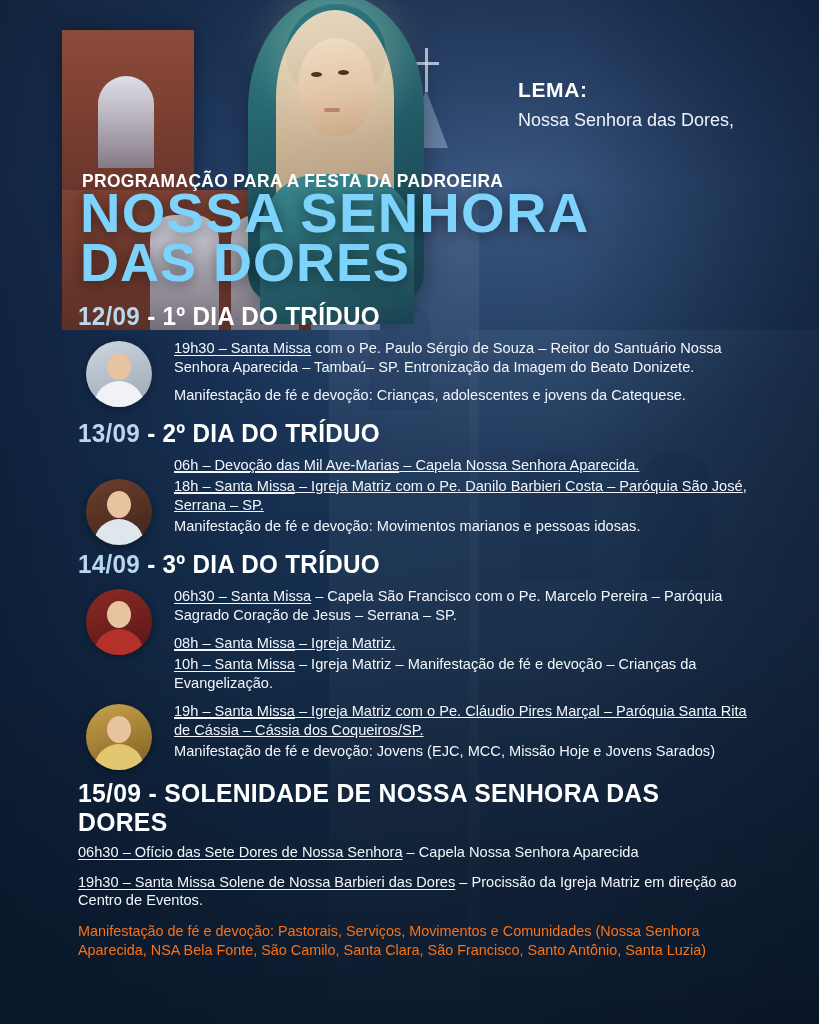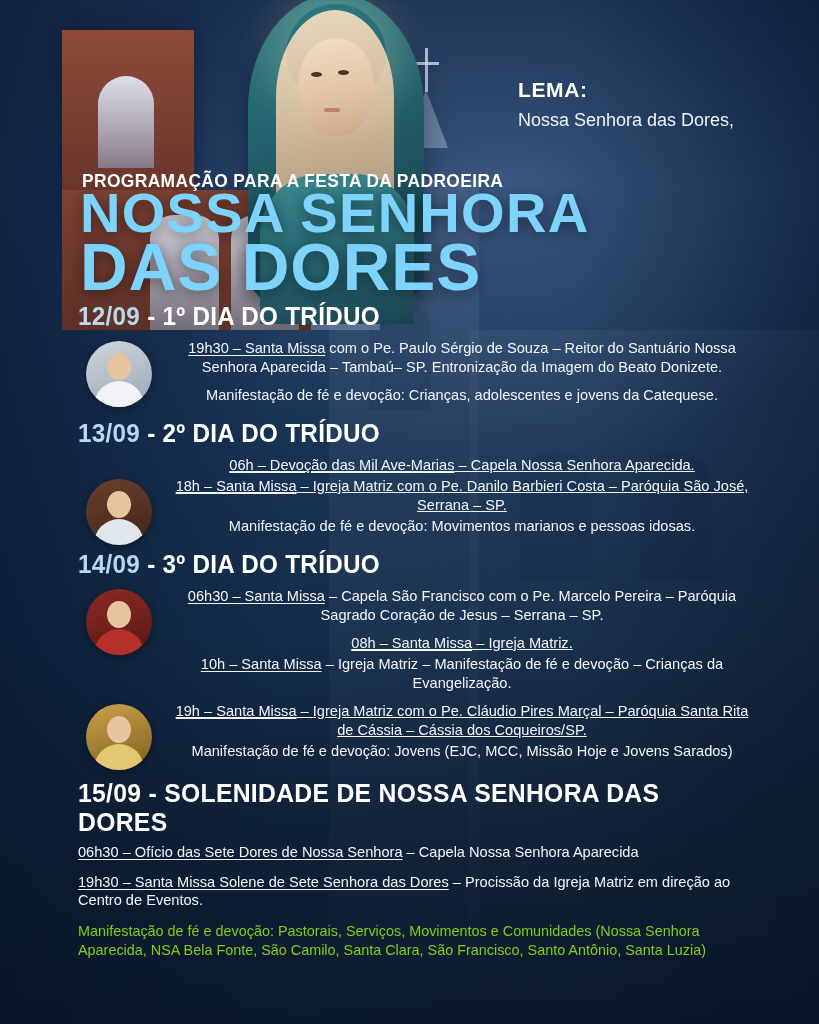--- a/index.html
+++ b/index.html
@@ -216,21 +216,21 @@
     text-shadow: 0 3px 14px rgba(0,0,0,0.45);
   }
   .main-title .l1 {
     font-size: 55px;
     font-weight: bold;
     letter-spacing: 1.2px;
     transform: scaleX(1.02);
     transform-origin: left center;
   }
   .main-title .l2 {
-    font-size: 66px;
+    font-size: 54px;
     font-weight: bold;
     letter-spacing: 1px;
     margin-top: 2px;
   }
 
   
   .program {
     position: absolute;
     left: 78px; top: 288px;
     width: 672px;
@@ -244,21 +244,21 @@
     margin: 14px 0 8px 0;
     transform: scaleX(0.97);
     transform-origin: left center;
   }
   .day-head .date { color: #b9d8ef; }
   .day-head.solene {
     font-size: 25.5px;
     margin-top: 18px;
     margin-bottom: 6px;
   }
-  .block { position: relative; min-height: 10px; text-align: center; }
+  .block { position: relative; min-height: 10px; }
   .with-photo { padding-left: 96px; }
   .photo {
     position: absolute;
     left: 8px; top: 2px;
     width: 66px; height: 66px;
     border-radius: 50%;
     overflow: hidden;
     box-shadow: 0 2px 8px rgba(0,0,0,0.35);
   }
   .photo .bgp { position: absolute; inset: 0; }
@@ -290,21 +290,21 @@
     color: #f2f6fc;
     margin-bottom: 9px;
   }
   .para.tight { margin-bottom: 2px; text-decoration: underline; }
   .u { text-decoration: underline; text-underline-offset: 2px; }
   .solene-list { margin-top: 2px; }
   .solene-list .para { font-size: 14.6px; margin-bottom: 11px; }
   .footnote {
     font-size: 14.4px;
     line-height: 1.32;
-    color: #84cc16;
+    color: #f97316;
     margin-top: 12px;
   }
 </style>
 </head>
 <body>
 
 <div class="bg-base"></div>
 <div class="bg-church">
   <div class="tower"></div>
   <div class="body"></div>
@@ -420,17 +420,17 @@
       <span>Manifestação de fé e devoção: Jovens (EJC, MCC, Missão Hoje e Jovens Sarados)</span>
     </div>
   </div>
 
   <div class="day-head solene">15/09 - SOLENIDADE DE NOSSA SENHORA DAS DORES</div>
   <div class="solene-list">
     <div class="para">
       <span class="u">06h30 – Ofício das Sete Dores de Nossa Senhora</span><span> – Capela Nossa Senhora Aparecida</span>
     </div>
     <div class="para">
-      <span class="u">19h30 – Santa Missa Solene de Sete Senhora das Dores</span><span> – Procissão da Igreja Matriz em direção ao Centro de Eventos.</span>
+      <span class="u">19h30 – Santa Missa Solene de Nossa Barbieri das Dores</span><span> – Procissão da Igreja Matriz em direção ao Centro de Eventos.</span>
     </div>
   </div>
   <div class="footnote">Manifestação de fé e devoção: Pastorais, Serviços, Movimentos e Comunidades (Nossa Senhora Aparecida, NSA Bela Fonte, São Camilo, Santa Clara, São Francisco, Santo Antônio, Santa Luzia)</div>
 </div>
 
 </body></html>

